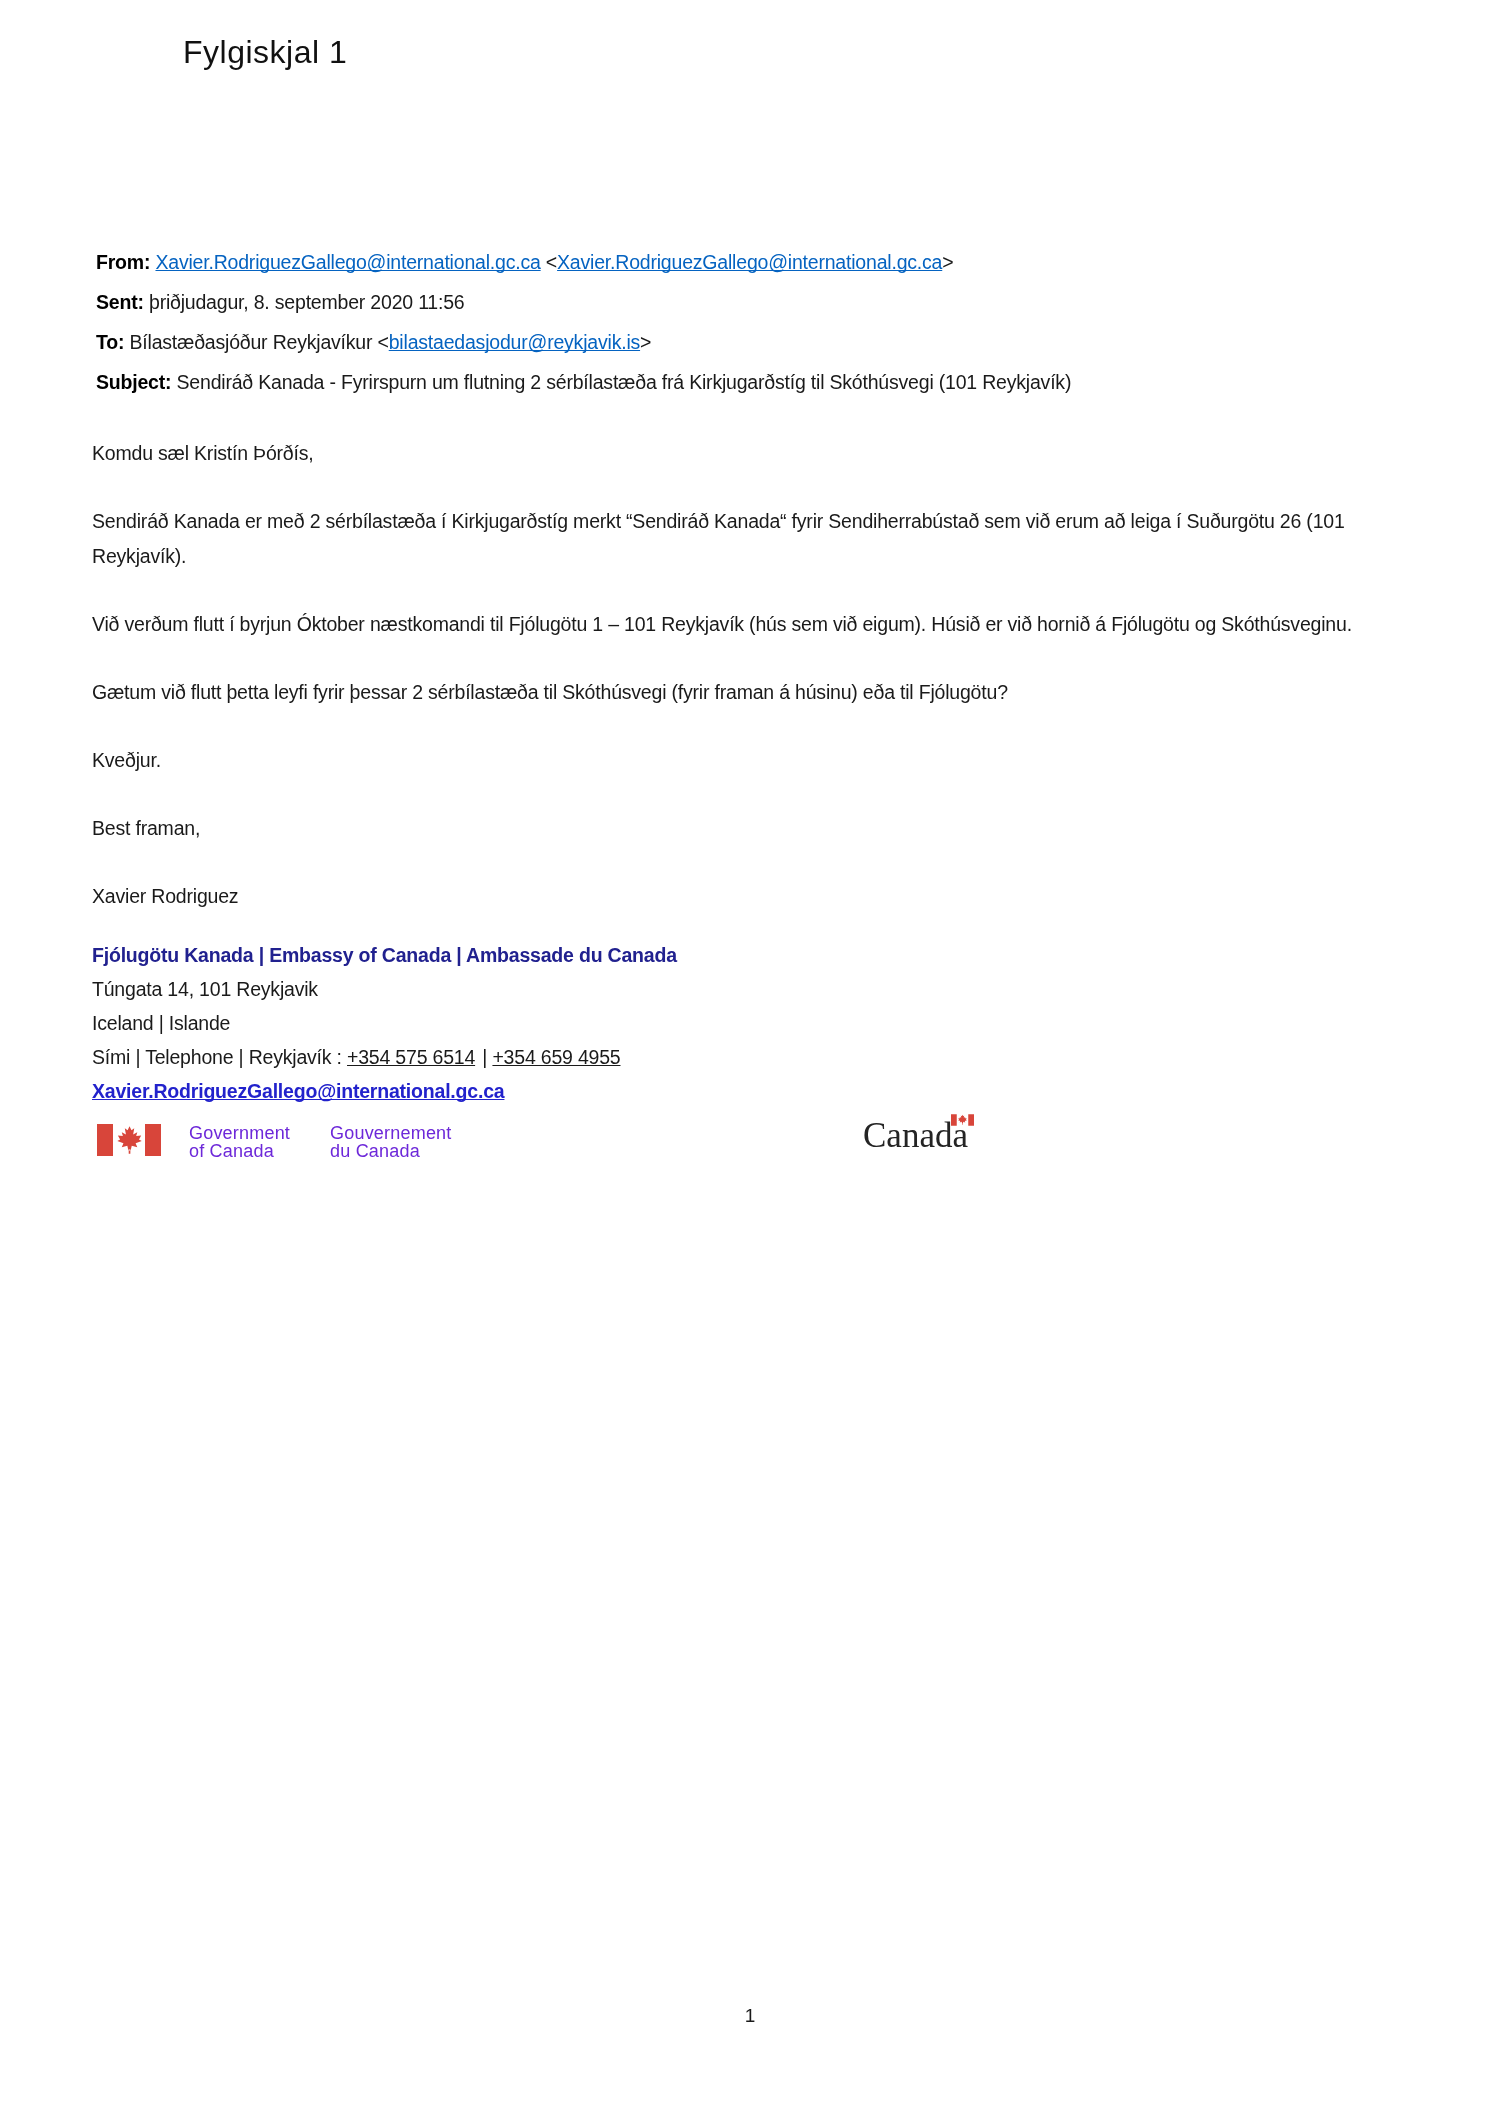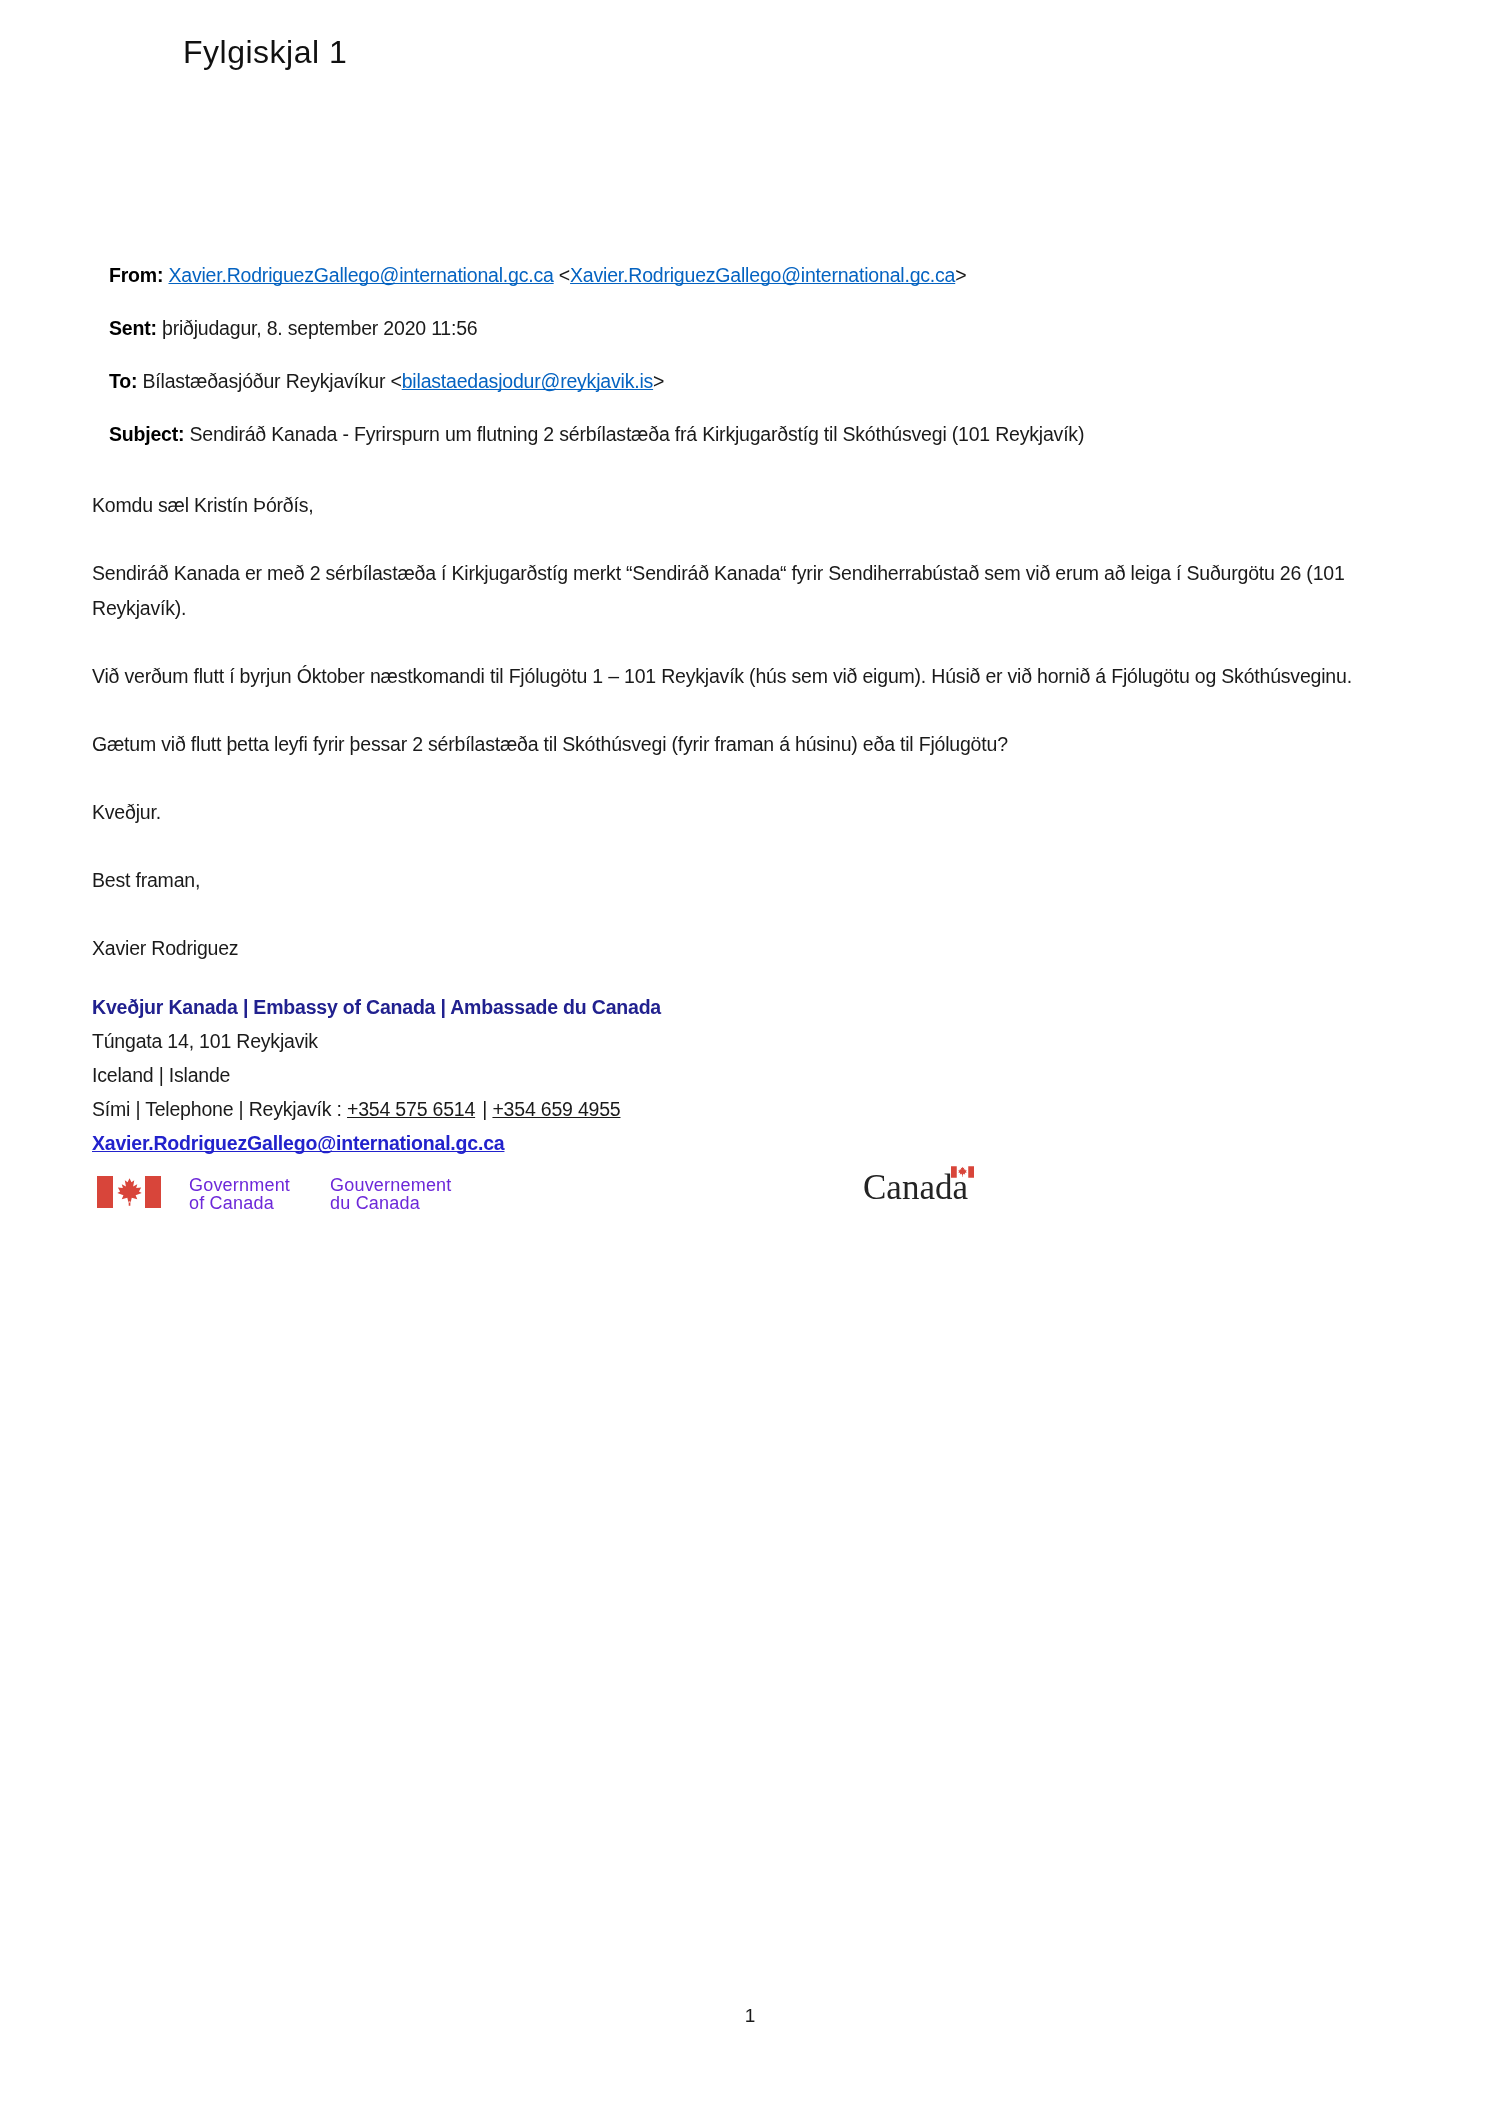--- a/index.html
+++ b/index.html
@@ -11,21 +11,21 @@
   }
   .title {
     position: absolute; left: 183px; top: 34px;
     font-size: 32px; font-weight: 400; color: #111; margin: 0;
     letter-spacing: 0.5px;
   }
   .email {
     position: absolute; left: 92px; top: 240px; width: 1330px;
     font-size: 19.5px; letter-spacing: -0.2px;
   }
-  .headers p { margin: 17px; line-height: 36px; }
+  .headers p { margin: 4px; line-height: 36px; }
   .headers b { color: #000; }
   a { cursor: pointer; }
   .hlink {
     color: #0563C1; text-decoration: underline;
     text-decoration-skip-ink: none;
   }
   .bk { color: #1a1a1a; }
   .bodytext p { margin: 33px 0 0 0; line-height: 35px; }
   .bodytext p.first { margin-top: 36px; }
   .sig { margin-top: 24px; }
@@ -97,21 +97,21 @@
       <p class="first">Komdu sæl Kristín Þórðís,</p>
       <p>Sendiráð Kanada er með 2 sérbílastæða í Kirkjugarðstíg merkt “Sendiráð Kanada“ fyrir Sendiherrabústað sem við erum að leiga í Suðurgötu 26 (101 Reykjavík).</p>
       <p>Við verðum flutt í byrjun Óktober næstkomandi til Fjólugötu 1 – 101 Reykjavík (hús sem við eigum). Húsið er við hornið á Fjólugötu og Skóthúsveginu.</p>
       <p>Gætum við flutt þetta leyfi fyrir þessar 2 sérbílastæða til Skóthúsvegi (fyrir framan á húsinu) eða til Fjólugötu?</p>
       <p>Kveðjur.</p>
       <p>Best framan,</p>
       <p>Xavier Rodriguez</p>
     </div>
 
     <div class="sig">
-      <p class="sig-org">Kveðjur Kanada | Embassy of Canada | Ambassade du Canada</p>
+      <p class="sig-org">Fjólugötu Kanada | Embassy of Canada | Ambassade du Canada</p>
       <p>Túngata 14, 101 Reykjavik</p>
       <p>Iceland | Islande</p>
       <p>
         <span>Sími | Telephone | Reykjavík :</span>
         <a class="pn">+354 575 6514</a>
         <span>|</span>
         <a class="pn">+354 659 4955</a>
       </p>
       <p>
         <a class="sig-email">Xavier.RodriguezGallego@international.gc.ca</a>

